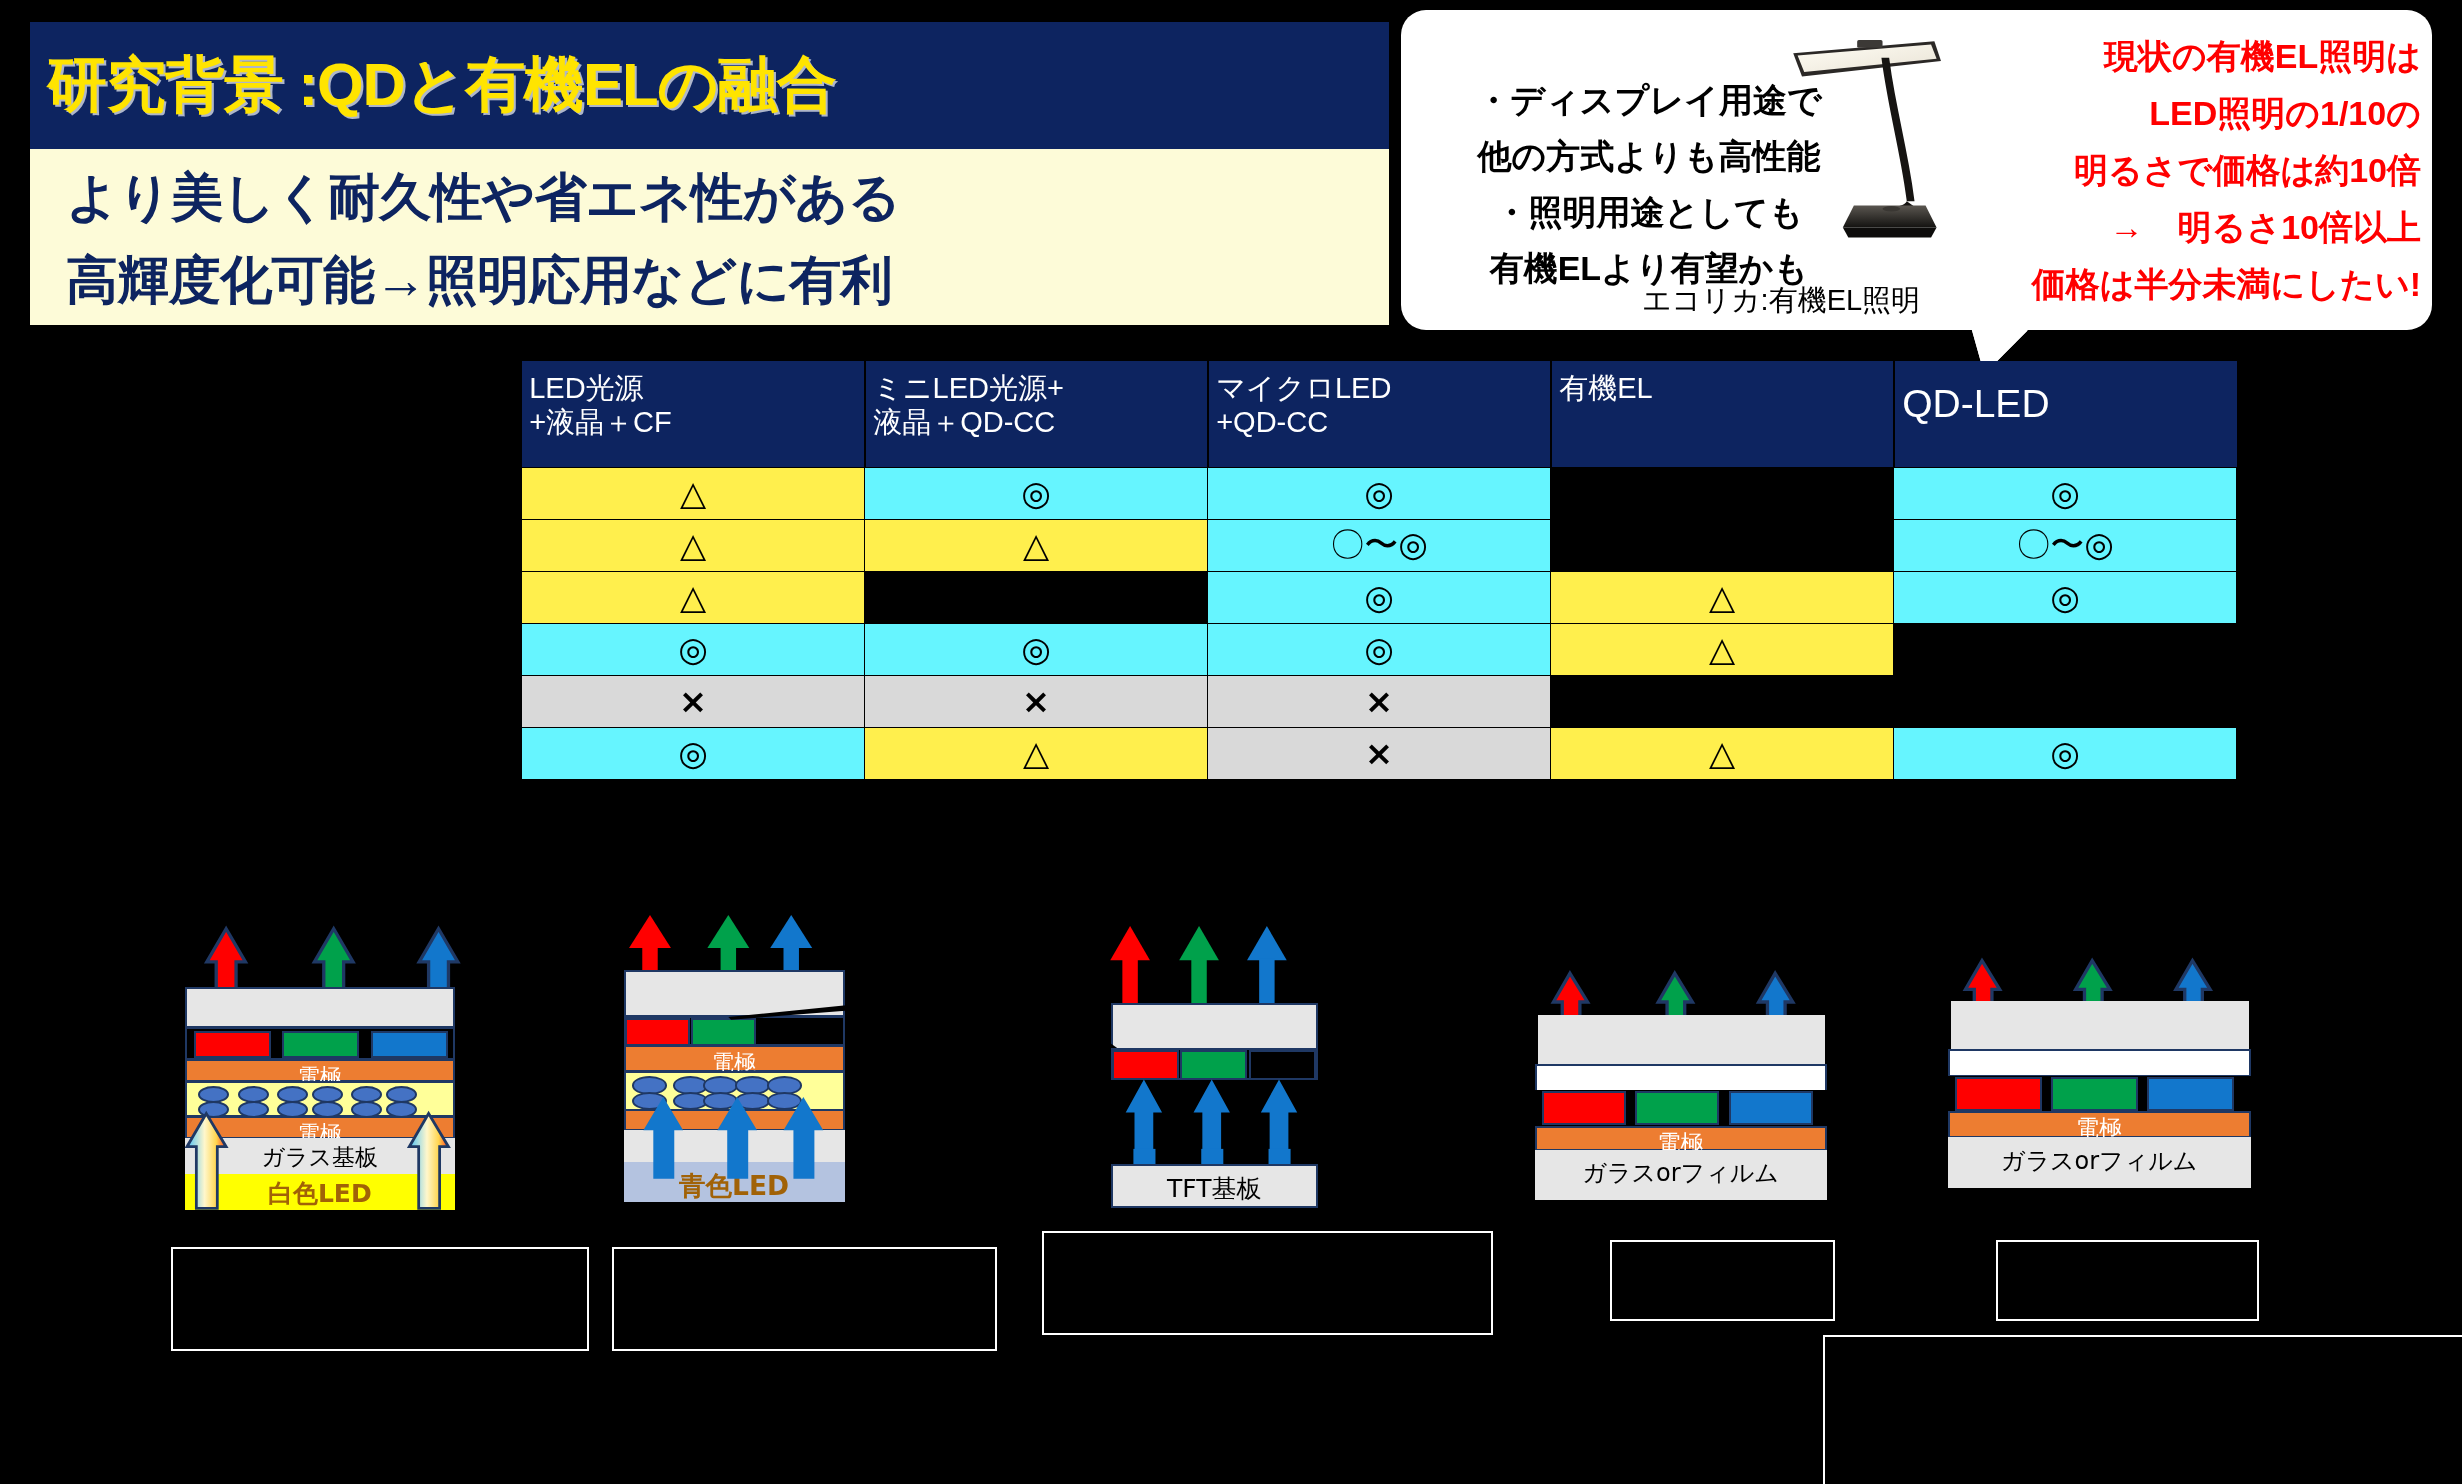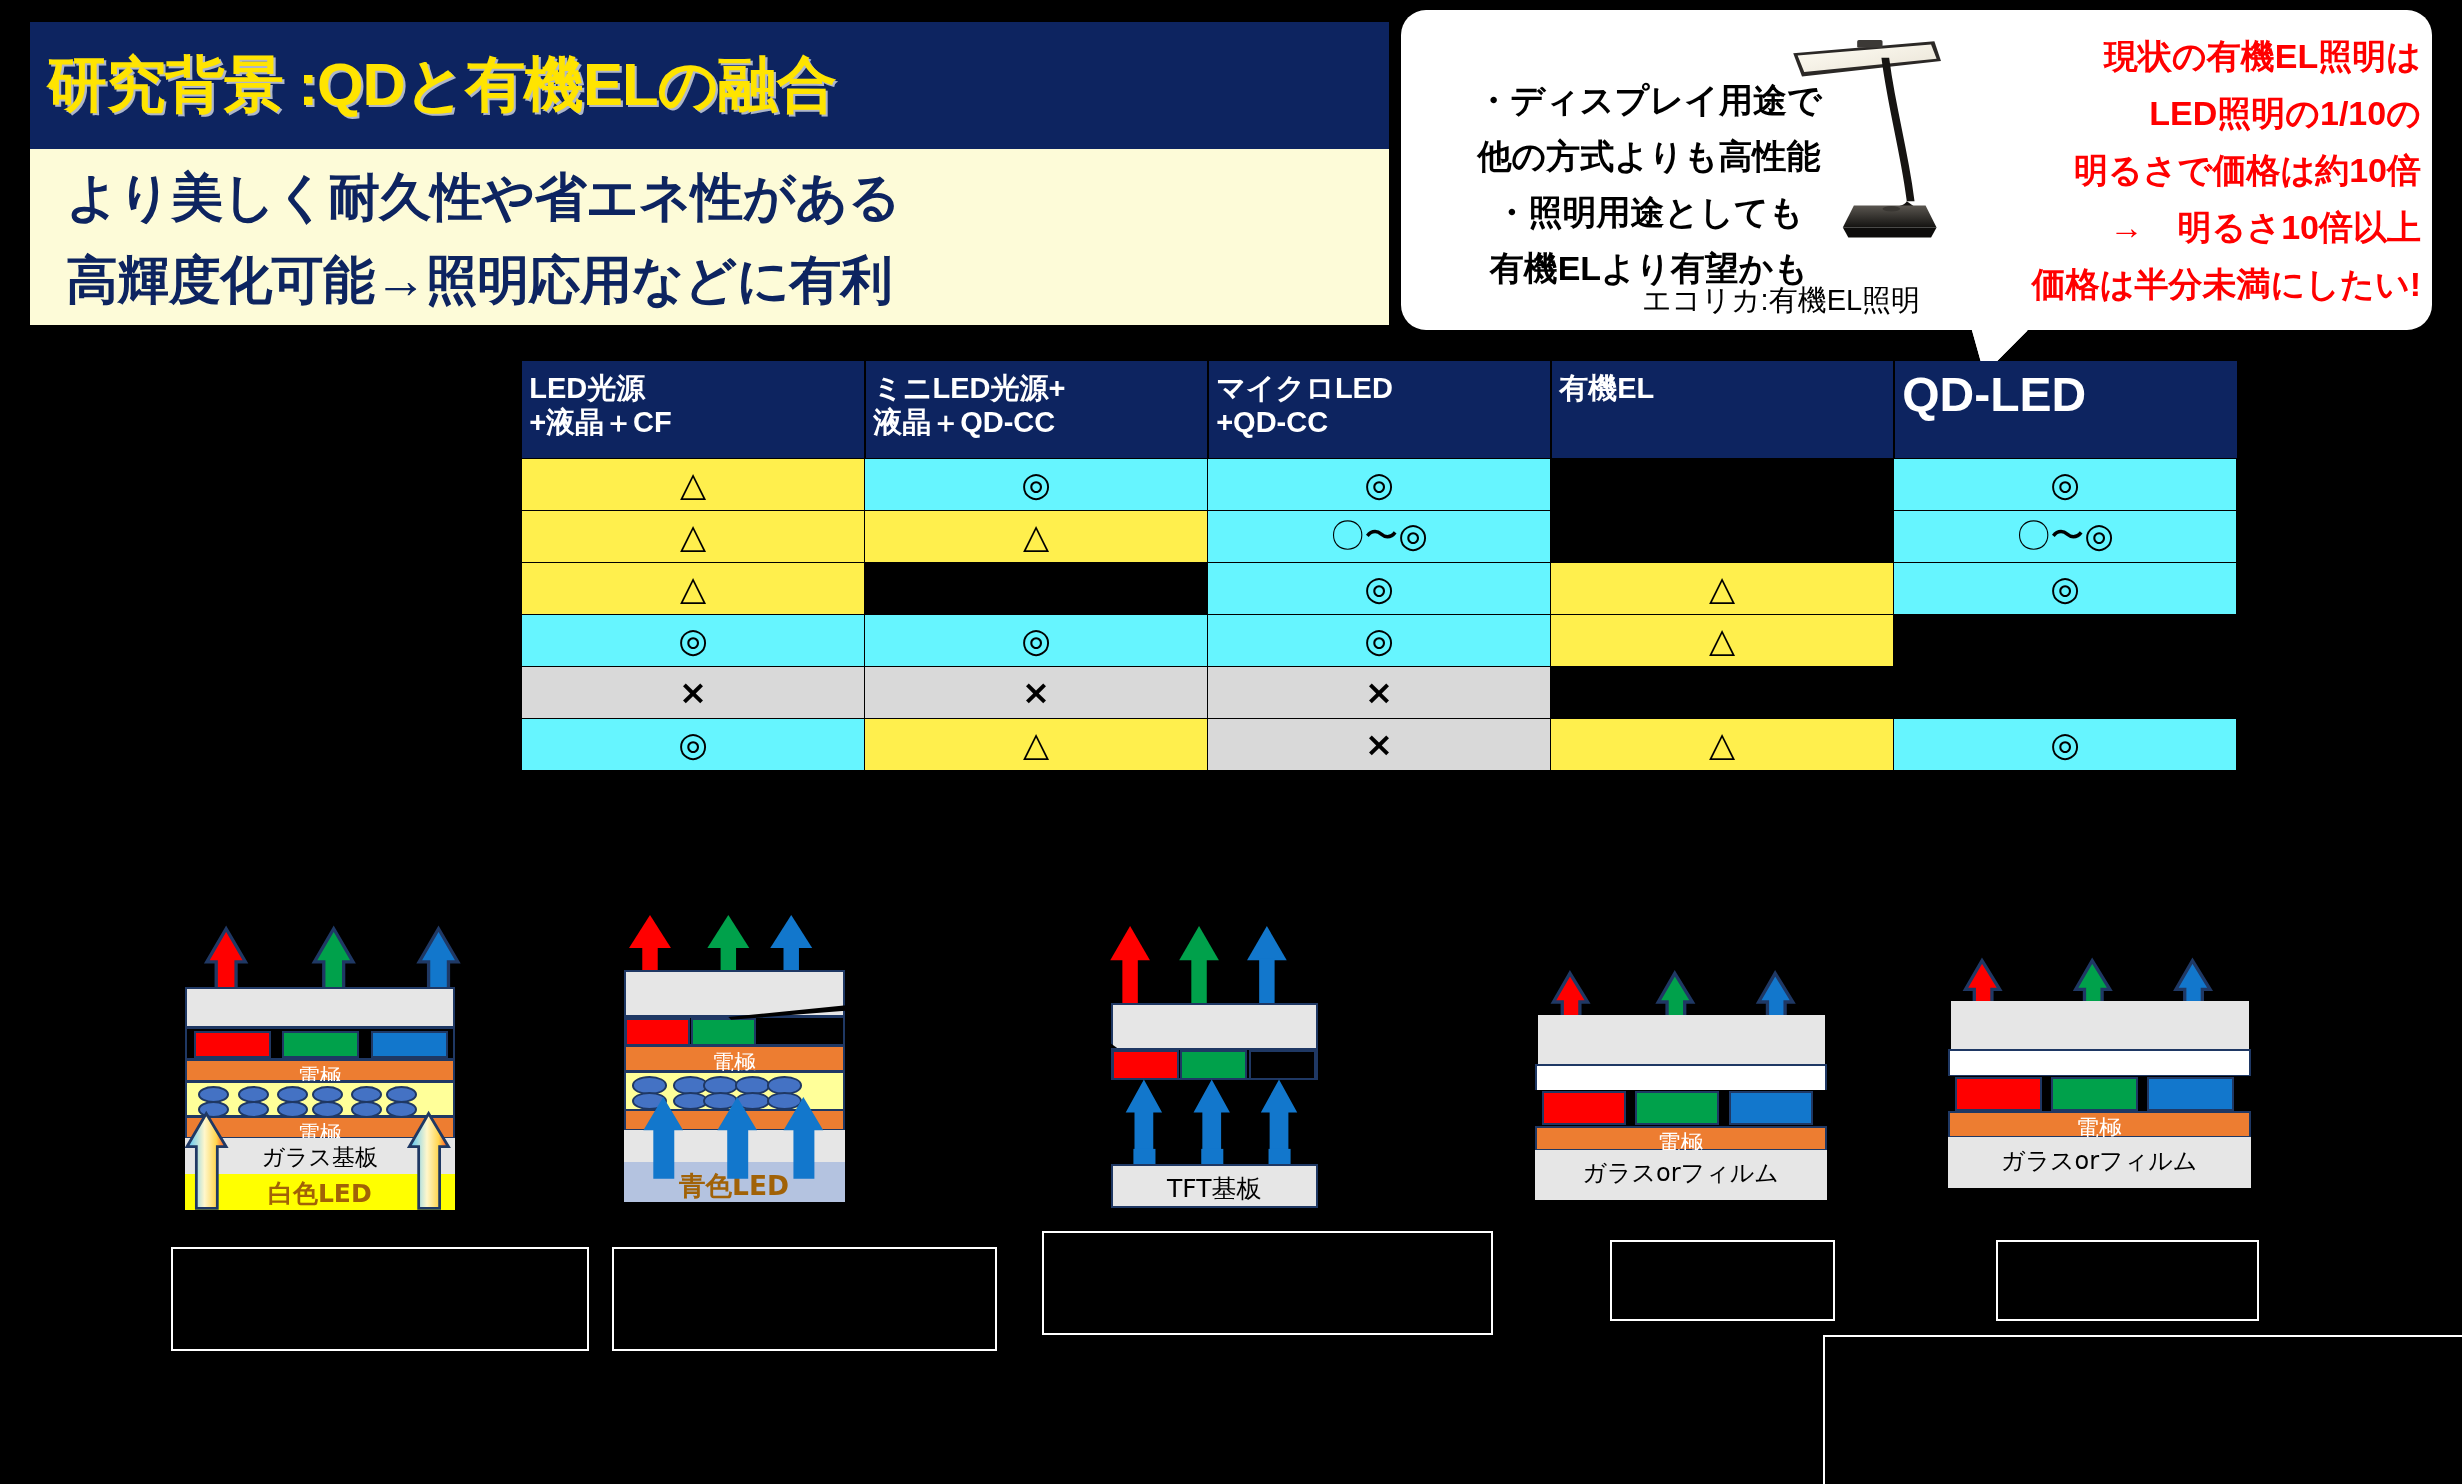--- a/index.html
+++ b/index.html
@@ -35,24 +35,24 @@
      color:#000;font-size:29px;text-align:center;}
 
   
   #lamp{left:1759px;top:19.3px;width:182px;height:265px;}
 
   
   #table{left:521px;top:361px;width:1715px;}
   table.cmp{border-collapse:collapse;width:1715px;table-layout:fixed;}
   table.cmp col{width:343px;}
   table.cmp th{background:#0d2460;color:#fff;text-align:left;vertical-align:top;
-     font-size:29px;font-weight:bold;line-height:34px;padding:10px 7.7px 5.5px 7.7px;
+     font-size:29px;font-weight:normal;line-height:34px;padding:10px 7.7px 5.5px 7.7px;
      height:74px;border-right:2.8px solid #000;}
   table.cmp th:last-child{border-right:none;}
-  table.cmp th.big{font-size:48px;padding-top:17px;}
+  table.cmp th.big{font-size:39px;padding-top:26px;}
   table.cmp td{height:49px;text-align:center;vertical-align:middle;
      font-size:34px;color:#000;border:1.7px solid #000;font-family:"DejaVu Sans",sans-serif;}
   td.c-yellow{background:#ffef4d;}
   td.c-cyan{background:#66f5ff;}
   td.c-gray{background:#d9d9d9;}
   td.c-none{background:#000;border-color:#000;}
   td.x-mark{color:#ff0000;font-weight:bold;}
 
   
   .stack{position:absolute;}

